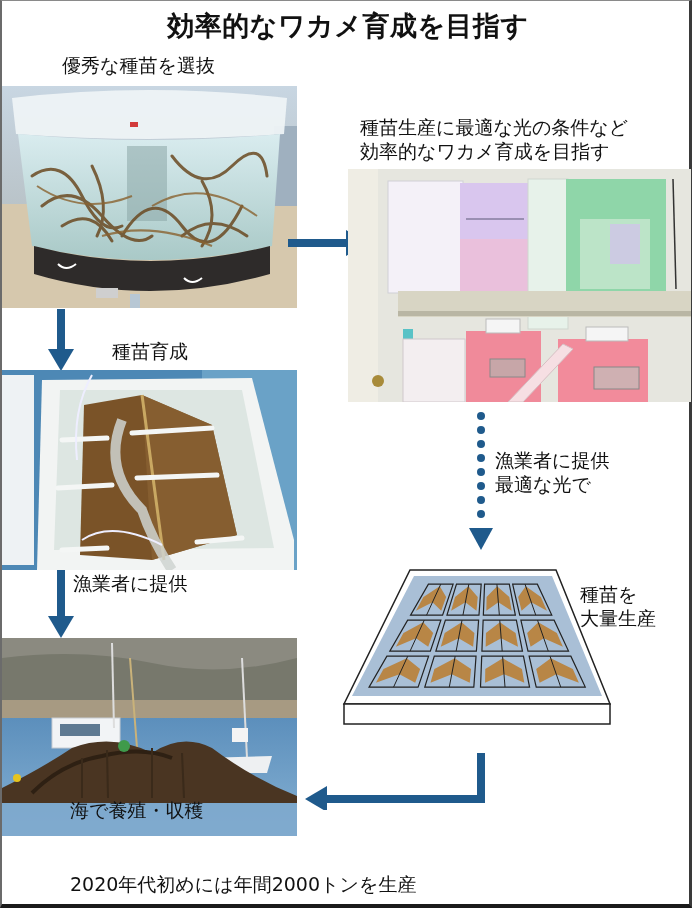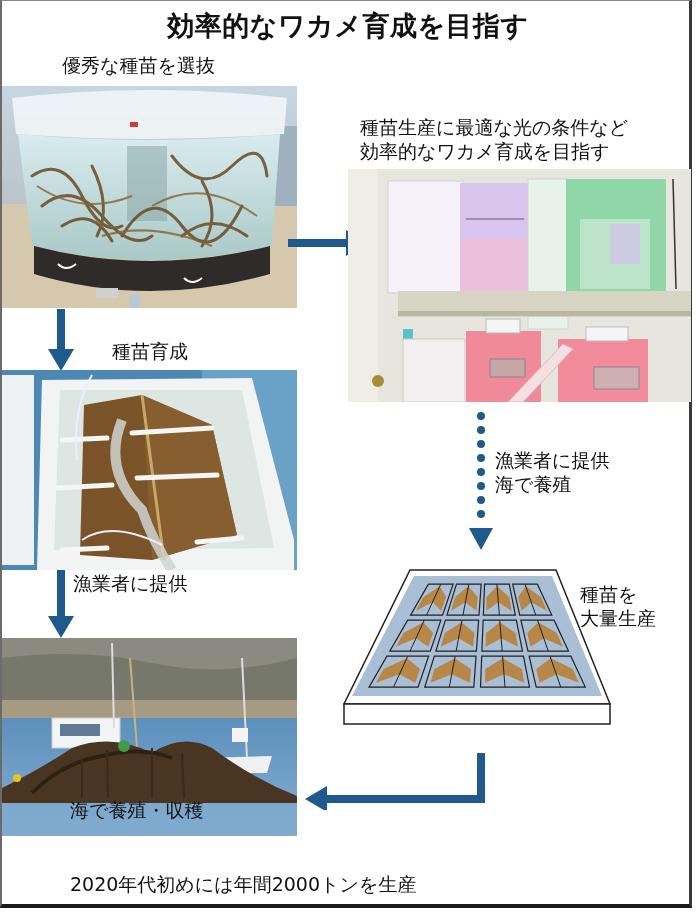--- a/index.html
+++ b/index.html
@@ -186,21 +186,21 @@
     <circle cx="13" cy="48" r="4"></circle>
       <circle cx="13" cy="62" r="4"></circle>
       <circle cx="13" cy="76" r="4"></circle>
     <circle cx="13" cy="90" r="4"></circle>
       <circle cx="13" cy="104" r="4"></circle>
   </g>
   <polygon points="1,118 25,118 13,140" fill="#1f5a8c"></polygon>
 </svg>
 
 <div class="txt lbl" style="left:495px; top:450px;">漁業者に提供</div>
-<div class="txt lbl" style="left:495px; top:474px;">海で養殖</div>
+<div class="txt lbl" style="left:495px; top:474px;">最適な光で</div>
 
 <svg id="tray" style="position:absolute; left:340px; top:568px;" width="280" height="160" viewBox="0 0 280 160">
   <polygon points="70,2 216,2 270,136 4,136" fill="#ffffff" stroke="#222" stroke-width="1.5"></polygon>
   <polygon points="74,8 212,8 262,128 12,128" fill="#a9bfd6"></polygon>
   <rect x="4" y="136" width="266" height="20" fill="#ffffff" stroke="#222" stroke-width="1.5"></rect>
   <g id="cells">
       <polygon points="88.4048,16.16 113.11519999999999,16.16 102.58306666666667,47.120000000000005 70.55693333333333,47.120000000000005" fill="none" stroke="#222" stroke-width="1.2"></polygon>
       <polygon points="83.45840000000001,29.119999999999997 99.77,18.32 106.1816,29.119999999999997 101.23400000000001,42.800000000000004 92.50999999999999,34.160000000000004 75.866,42.800000000000004" fill="#b88646"></polygon>
       <line x1="100.75999999999999" y1="16.16" x2="86.57" y2="47.120000000000005" stroke="#222" stroke-width="1"></line>
       <polygon points="116.4848,16.16 141.1952,16.16 138.9764,47.120000000000005 106.95026666666666,47.120000000000005" fill="none" stroke="#222" stroke-width="1.2"></polygon>

